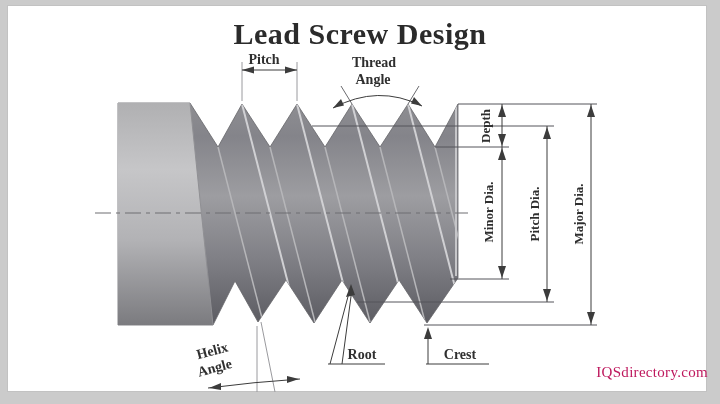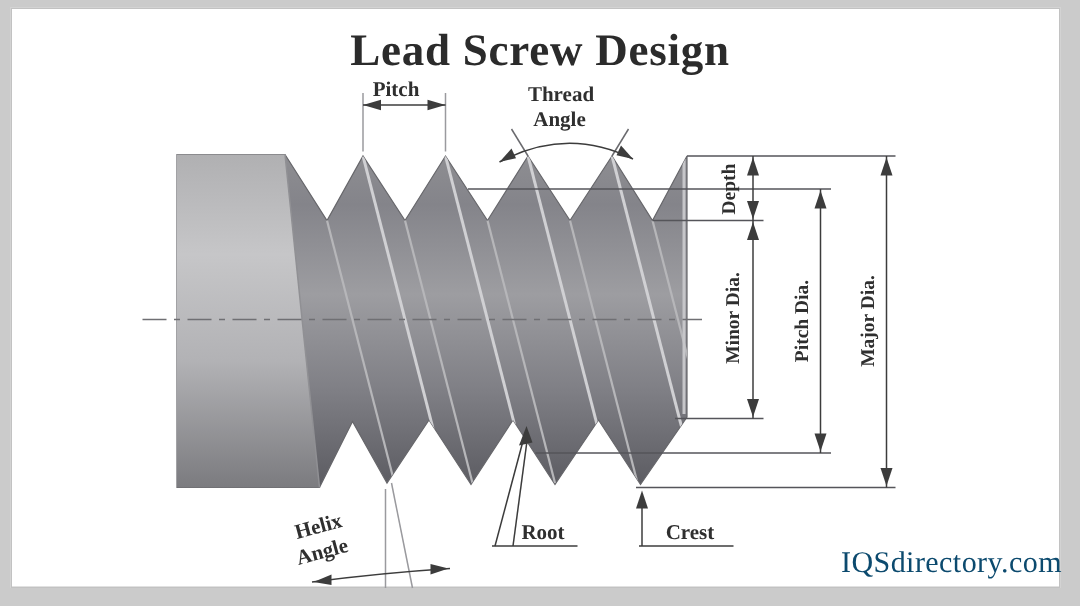--- a/index.html
+++ b/index.html
@@ -12,21 +12,21 @@
     position:absolute;left:7px;top:5px;width:700px;height:387px;
     background:#ffffff;border:1px solid #c2c2c2;box-sizing:border-box;
   }
   .diagram-svg{position:absolute;left:0;top:0;width:720px;height:404px;}
   .title{
     position:absolute;left:0;top:17px;width:720px;text-align:center;
     font-size:30px;font-weight:700;color:#2b2b2b;letter-spacing:.5px;
   }
   .watermark{
     position:absolute;right:12px;top:364px;
-    font-size:20px;font-weight:400;color:#0c4a6e;letter-spacing:.3px;
+    font-size:15px;font-weight:400;color:#be185d;letter-spacing:.3px;
   }
   .lbl{font-size:14px;font-weight:700;fill:#2f2f2f;}
   .lbl-sm{font-size:13px;font-weight:700;fill:#2f2f2f;}
 </style>
 </head>
 <body>
 
 <div class="stage">
   <div class="panel"></div>
 

